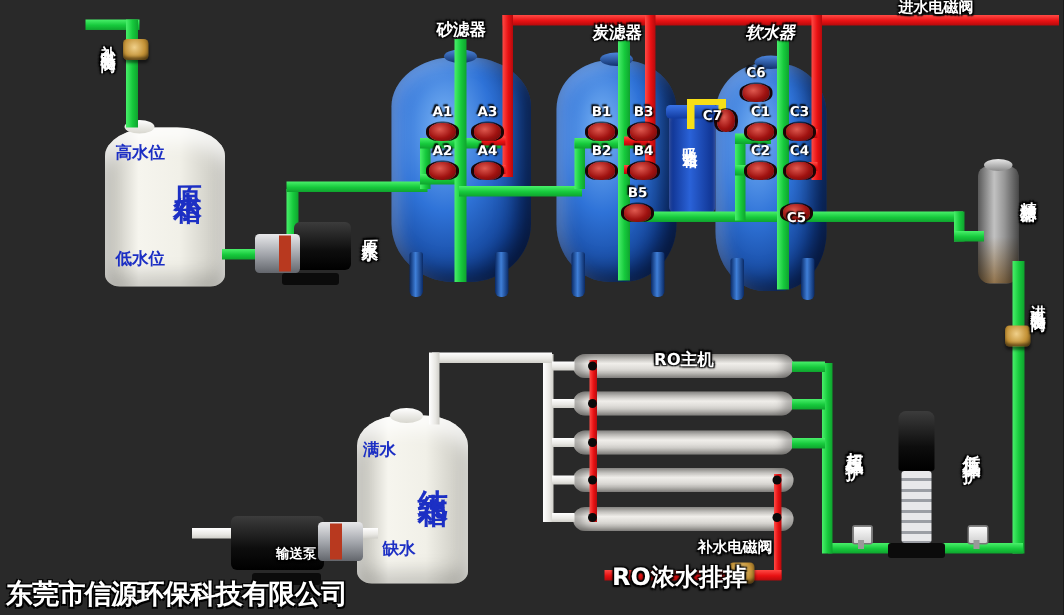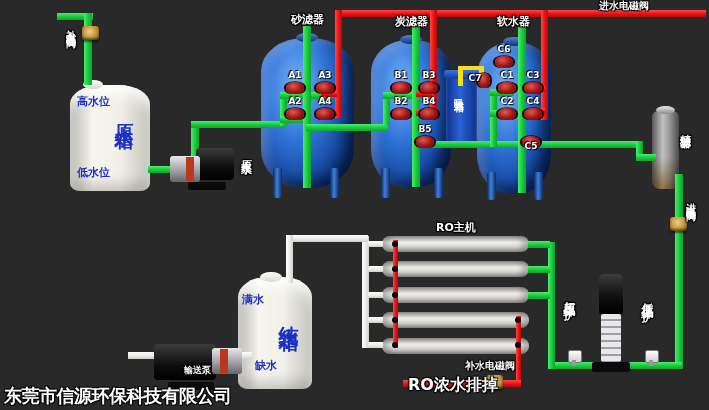--- a/index.html
+++ b/index.html
@@ -216,25 +216,25 @@
   <div class="vlabel" style="left:519px;top:141px;">C5</div>
   <div class="vlabel" style="left:463px;top:73px;">C7</div>
 
   <div class="lbl vert" style="left:65px;top:22px;font-size:10px;height:60px;">补水电磁阀</div>
   <div class="lbl blue" style="left:77px;top:96px;">高水位</div>
   <div class="lbl blue" style="left:77px;top:167px;">低水位</div>
   <div class="lbl blue vert" style="left:114px;top:108px;font-size:19px;letter-spacing:4px;">原水箱</div>
   <div class="lbl vert" style="left:240px;top:151px;font-size:11px;">原水泵</div>
   <div class="lbl" style="left:291px;top:14px;">砂滤器</div>
   <div class="lbl" style="left:395px;top:16px;">炭滤器</div>
-  <div class="lbl" style="left:497px;top:16px;">软水器</div>
+  <div class="lbl" style="left:497px;top:16px;font-style:italic;">软水器</div>
   <div class="lbl" style="left:599px;top:1px;font-size:10px;">进水电磁阀</div>
   <div class="lbl vert" style="left:679px;top:125px;font-size:11px;">精滤器</div>
   <div class="lbl vert" style="left:685px;top:195px;font-size:10px;">进水电磁阀</div>
-  <div class="lbl" style="left:436px;top:222px;">RO主机</div>
+  <div class="lbl" style="left:436px;top:234px;">RO主机</div>
   <div class="lbl blue" style="left:242px;top:294px;">满水</div>
   <div class="lbl blue" style="left:255px;top:360px;">缺水</div>
   <div class="lbl blue vert" style="left:278px;top:310px;font-size:20px;letter-spacing:3px;">纯水箱</div>
   <div class="lbl" style="left:184px;top:366px;font-size:9px;">输送泵</div>
   <div class="lbl vert" style="left:563px;top:292px;font-size:12px;">超压保护</div>
   <div class="lbl vert" style="left:641px;top:294px;font-size:12px;">低压保护</div>
   <div class="lbl" style="left:465px;top:361px;font-size:10px;">补水电磁阀</div>
   <div class="lbl" style="left:408px;top:377px;font-size:16px;">RO浓水排掉</div>
 
   <div class="footer" style="left:4px;top:384px;">东莞市信源环保科技有限公司</div>

